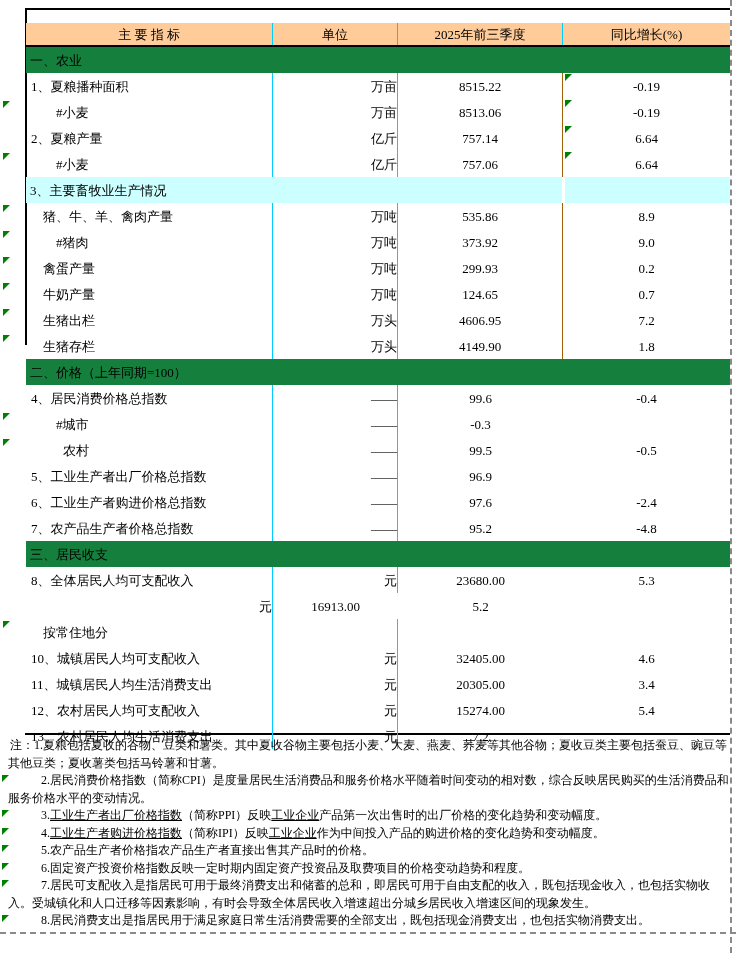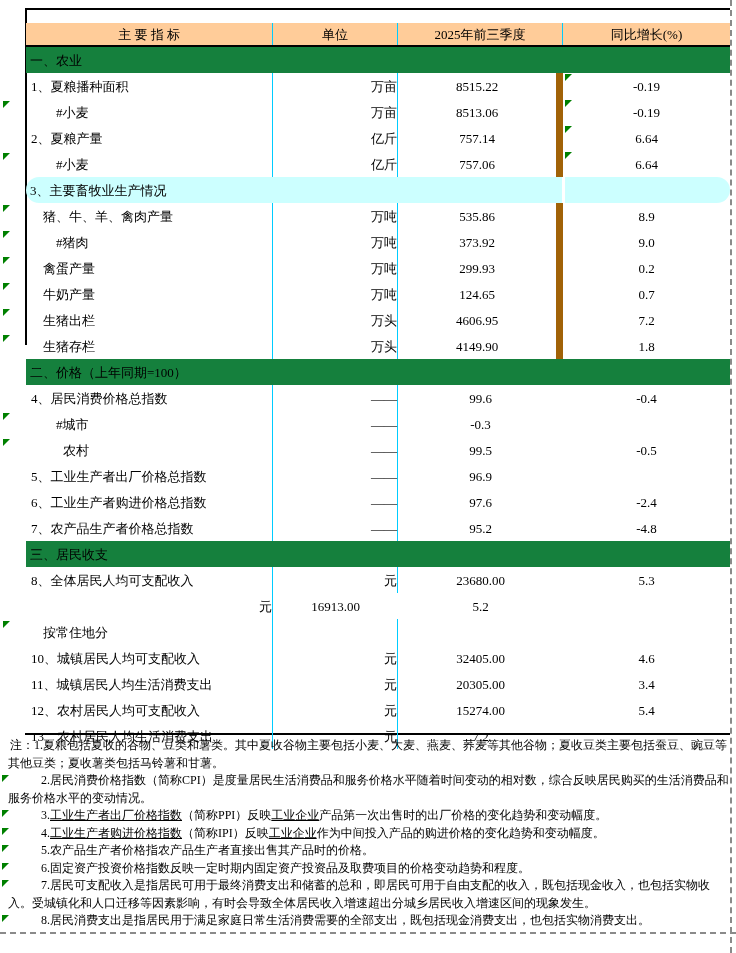--- a/index.html
+++ b/index.html
@@ -19,26 +19,26 @@
   .t-bottom{position:absolute;left:25px;top:733px;width:705px;height:0;border-top:2px solid #000;}
 
   .table{position:absolute;left:26px;top:23px;width:704px;}
   .row{display:grid;grid-template-columns:247px 125px 165px 167px;height:26px;align-items:center;font-size:13px;line-height:15px;}
   .row.header{height:22px;background:#FFCC99;border-bottom:2px solid #000;}
   .row.header .hc{text-align:center;height:100%;display:flex;align-items:center;justify-content:center;}
   .hc1,.hc2,.hc3{border-right:1px solid #00CCFF;}
 
   .row.section{background:#15803d;}
   .row.section .slabel{grid-column:1 / -1;padding-left:4px;}
-  .row.section.seam{background:linear-gradient(to right,#CCFFFF 0,#CCFFFF 536px,#ffffff 536px,#ffffff 539px,#CCFFFF 539px,#CCFFFF 100%);border-radius:13px;}
+  .row.section.seam{background:linear-gradient(to right,#CCFFFF 0,#CCFFFF 536px,#ffffff 536px,#ffffff 539px,#CCFFFF 539px,#CCFFFF 100%);}
 
   .c1{position:relative;height:100%;display:flex;align-items:center;border-right:1px solid #00CCFF;}
   .c2{height:100%;display:flex;align-items:center;justify-content:flex-end;border-right:1px solid #00CCFF;}
   .c3{height:100%;display:flex;align-items:center;justify-content:center;}
-  .c3.sep{border-right:7px solid #a16207;}
+  .c3.sep{border-right:1px solid #a16207;}
   .c4{position:relative;height:100%;display:flex;align-items:center;justify-content:center;}
 
   .ind0{padding-left:5px;}
   .ind1{padding-left:17px;}
   .ind2{padding-left:30px;}
   .ind3{padding-left:37px;}
 
   .tri{position:absolute;width:0;height:0;border-top:7px solid #008000;border-right:7px solid transparent;}
   .tri.left-m{left:-23px;top:2px;}
   .tri.cell-m{left:2px;top:1px;}

